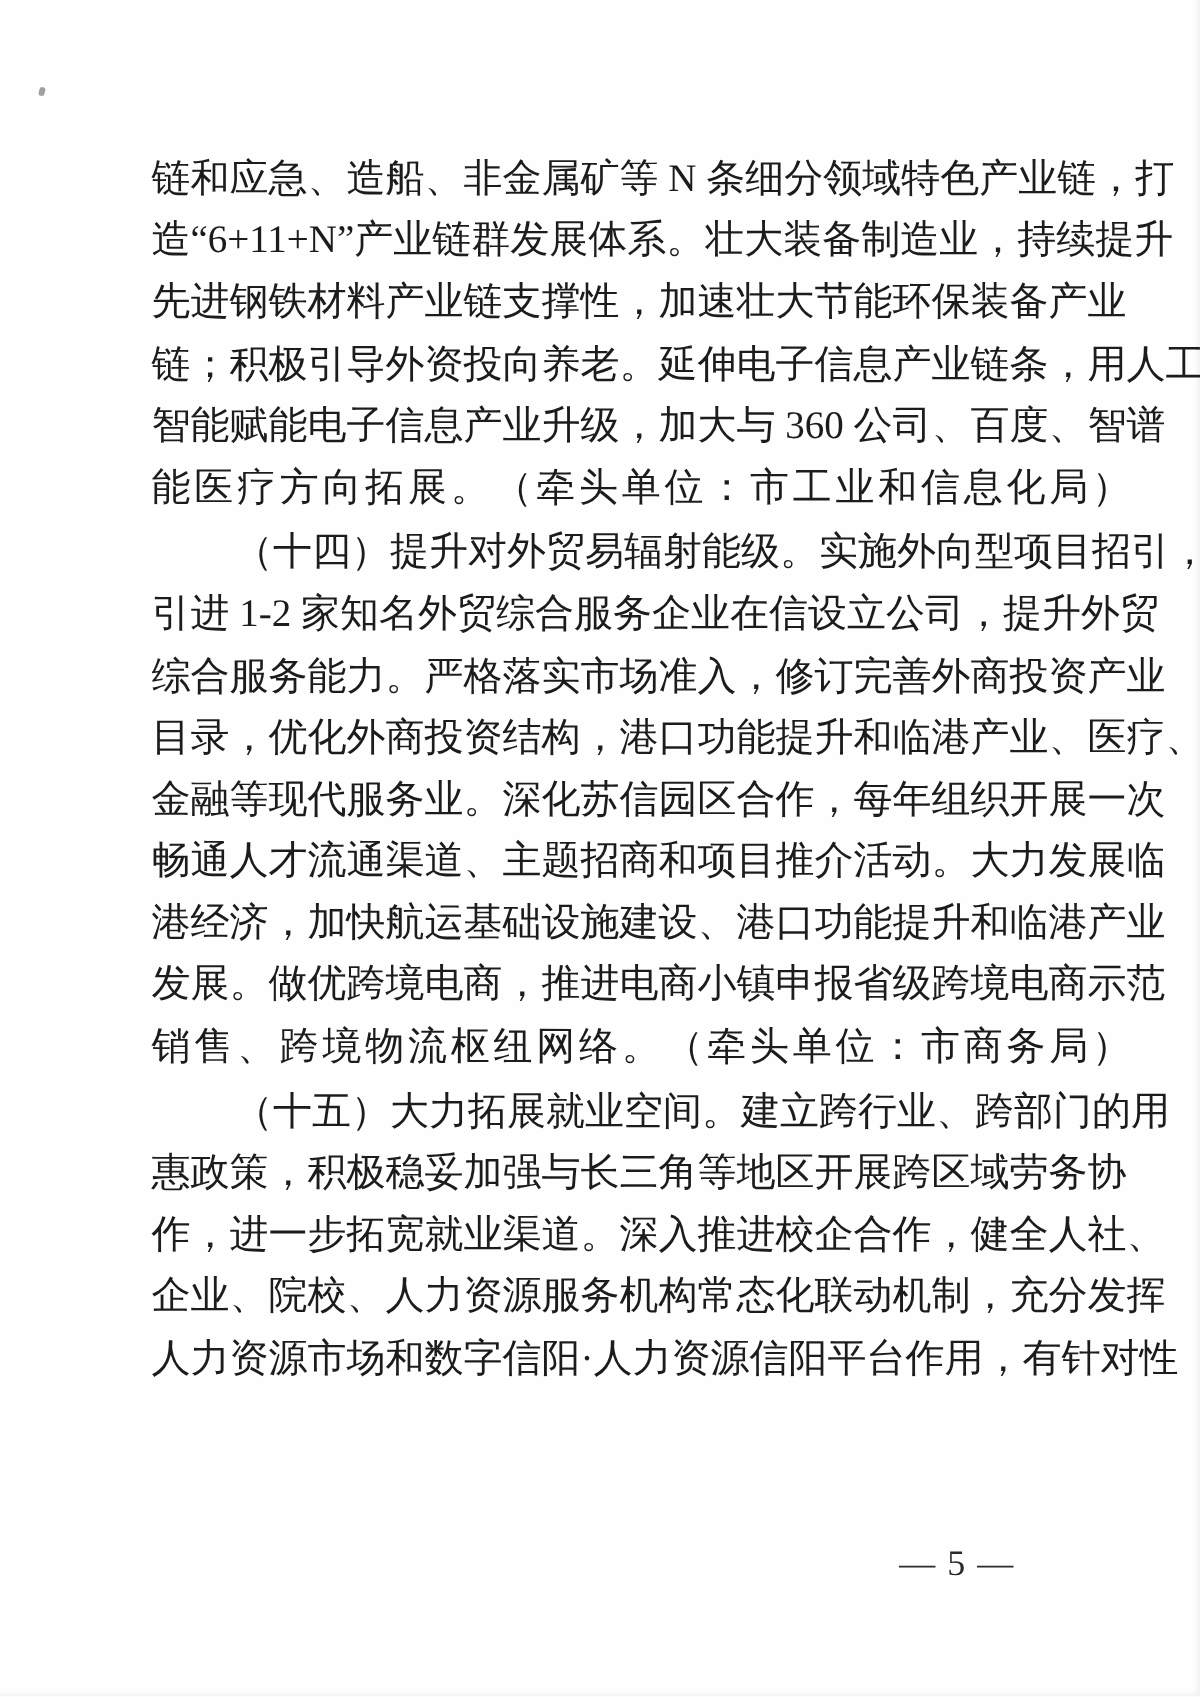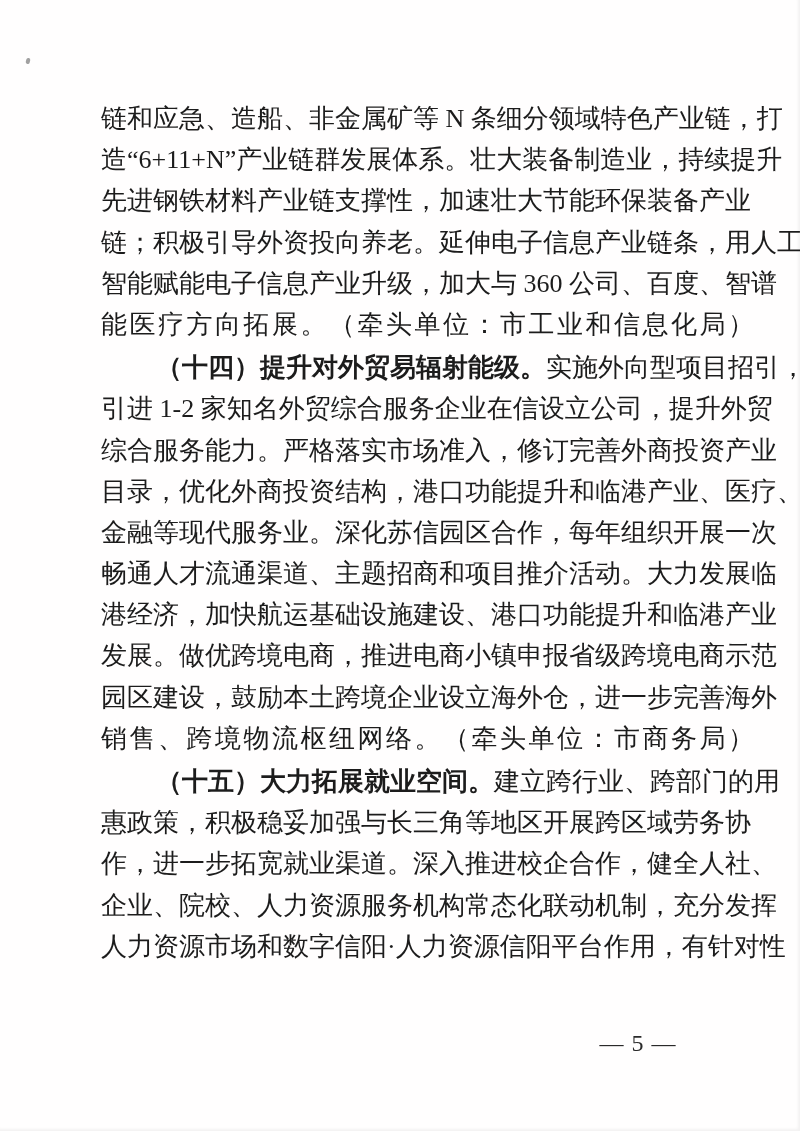--- a/index.html
+++ b/index.html
@@ -55,21 +55,21 @@
   }
   .line.nofill {
     text-align: center;
     text-align-last: left;
     letter-spacing: 2.5px;
   }
   .line.indent {
     text-indent: 55px;
   }
   .seg { font-weight: 400; }
-  .seg.bold { font-weight: 700; }
+  .seg.bold { font-weight: 400; }
   .page-number {
     position: absolute;
     left: 598px;
     top: 1030px;
     width: 80px;
     font-size: 24px;
     letter-spacing: 1px;
     text-align: center;
     color: #2a2a2a;
     white-space: nowrap;
@@ -91,21 +91,20 @@
       </div>
       <div class="paragraph">
         <div class="line indent"><span class="seg bold">（十四）提升对外贸易辐射能级。</span><span class="seg">实施外向型项目招引，</span></div>
         <div class="line"><span class="seg">引进 1-2 家知名外贸综合服务企业在信设立公司，提升外贸</span></div>
         <div class="line"><span class="seg">综合服务能力。严格落实市场准入，修订完善外商投资产业</span></div>
         <div class="line"><span class="seg">目录，优化外商投资结构，港口功能提升和临港产业、医疗、</span></div>
         <div class="line"><span class="seg">金融等现代服务业。深化苏信园区合作，每年组织开展一次</span></div>
         <div class="line"><span class="seg">畅通人才流通渠道、主题招商和项目推介活动。大力发展临</span></div>
         <div class="line"><span class="seg">港经济，加快航运基础设施建设、港口功能提升和临港产业</span></div>
         <div class="line"><span class="seg">发展。做优跨境电商，推进电商小镇申报省级跨境电商示范</span></div>
-        <div class="line"><span class="seg">园区建设，鼓励本土跨境企业设立海外仓，进一步完善海外</span></div>
         <div class="line nofill"><span class="seg">销售、跨境物流枢纽网络。（牵头单位：市商务局）</span></div>
       </div>
       <div class="paragraph">
         <div class="line indent"><span class="seg bold">（十五）大力拓展就业空间。</span><span class="seg">建立跨行业、跨部门的用</span></div>
         <div class="line"><span class="seg">惠政策，积极稳妥加强与长三角等地区开展跨区域劳务协</span></div>
         <div class="line"><span class="seg">作，进一步拓宽就业渠道。深入推进校企合作，健全人社、</span></div>
         <div class="line"><span class="seg">企业、院校、人力资源服务机构常态化联动机制，充分发挥</span></div>
         <div class="line"><span class="seg">人力资源市场和数字信阳·人力资源信阳平台作用，有针对性</span></div>
       </div>
     </div>

